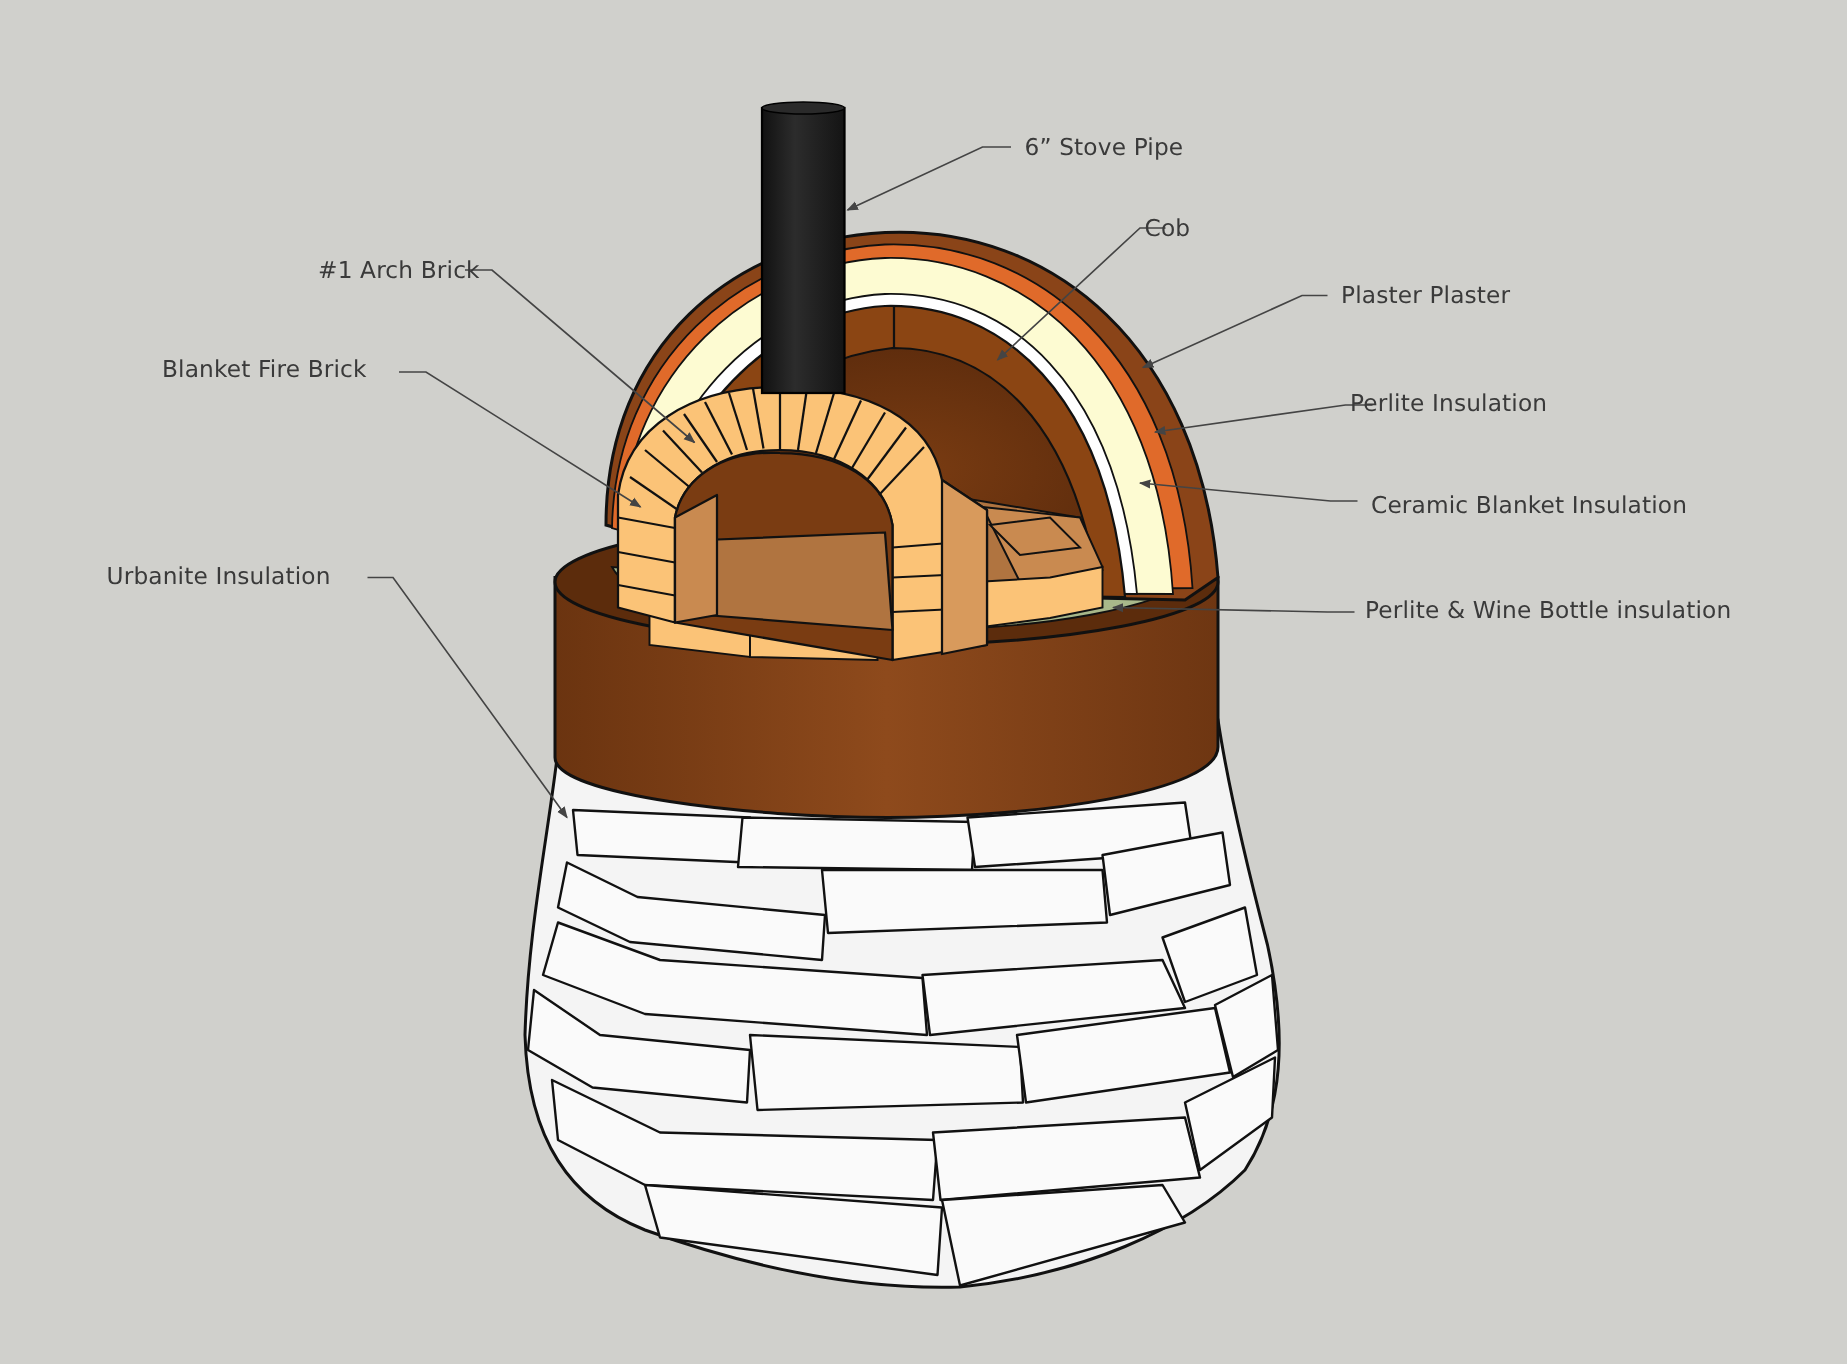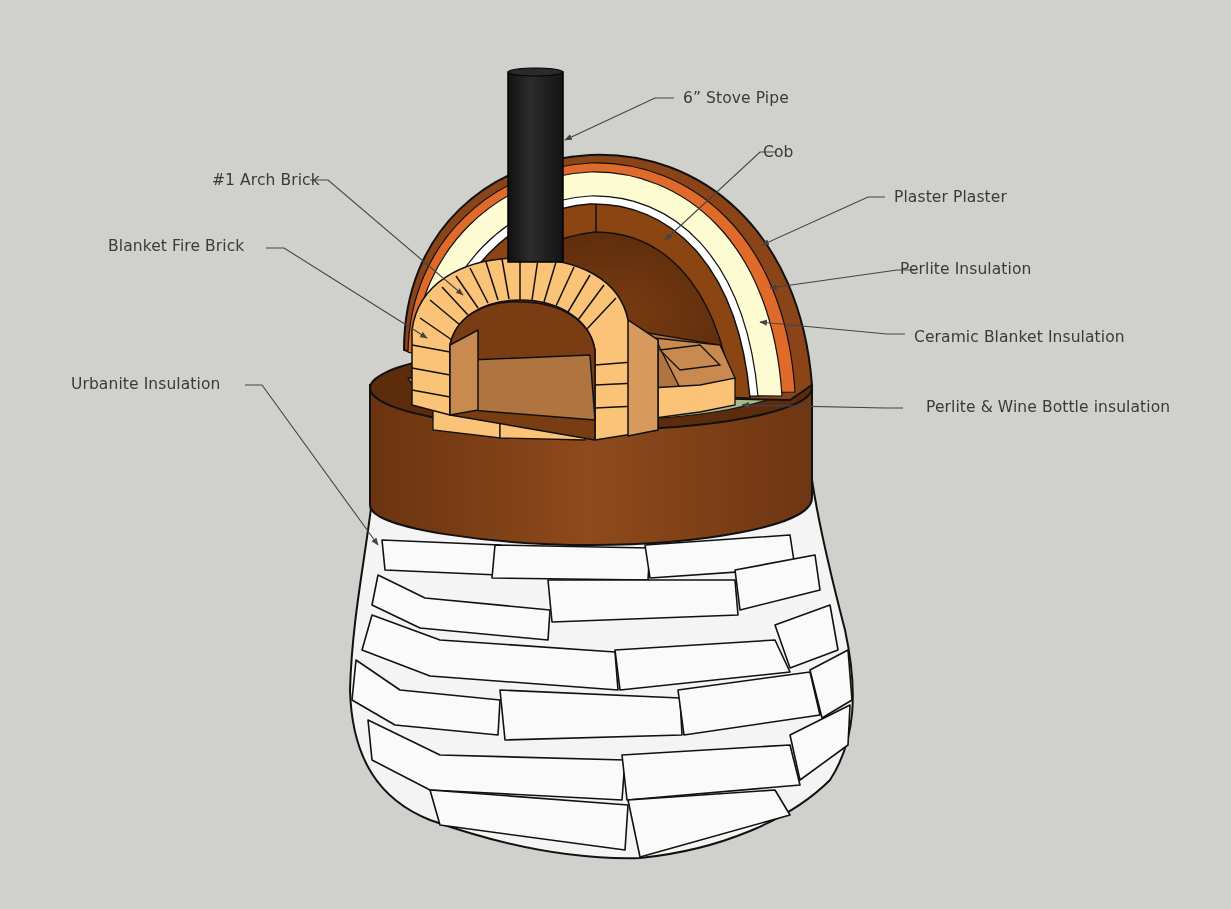--- a/index.html
+++ b/index.html
@@ -153,14 +153,14 @@
 
 
 <div class="lbl" style="left:683px; top:89px;">6” Stove Pipe</div>
 <div class="lbl" style="left:763px; top:143px;">Cob</div>
 <div class="lbl" style="left:196px; top:171px;margin-left:16px;">#1 Arch Brick</div>
 <div class="lbl" style="left:894px; top:188px;">Plaster Plaster</div>
 <div class="lbl" style="left:108px; top:237px;">Blanket Fire Brick</div>
 <div class="lbl" style="left:900px; top:260px;">Perlite Insulation</div>
 <div class="lbl" style="left:914px; top:328px;">Ceramic Blanket Insulation</div>
 <div class="lbl" style="left:71px; top:375px;">Urbanite Insulation</div>
-<div class="lbl" style="left:910px; top:398px;margin-left:16px;">Perlite &amp; Wine Bottle insulation</div>
+<div class="lbl" style="left:910px; top:398px;">Perlite &amp; Wine Bottle insulation</div>
 </div>
 
 </body></html>

